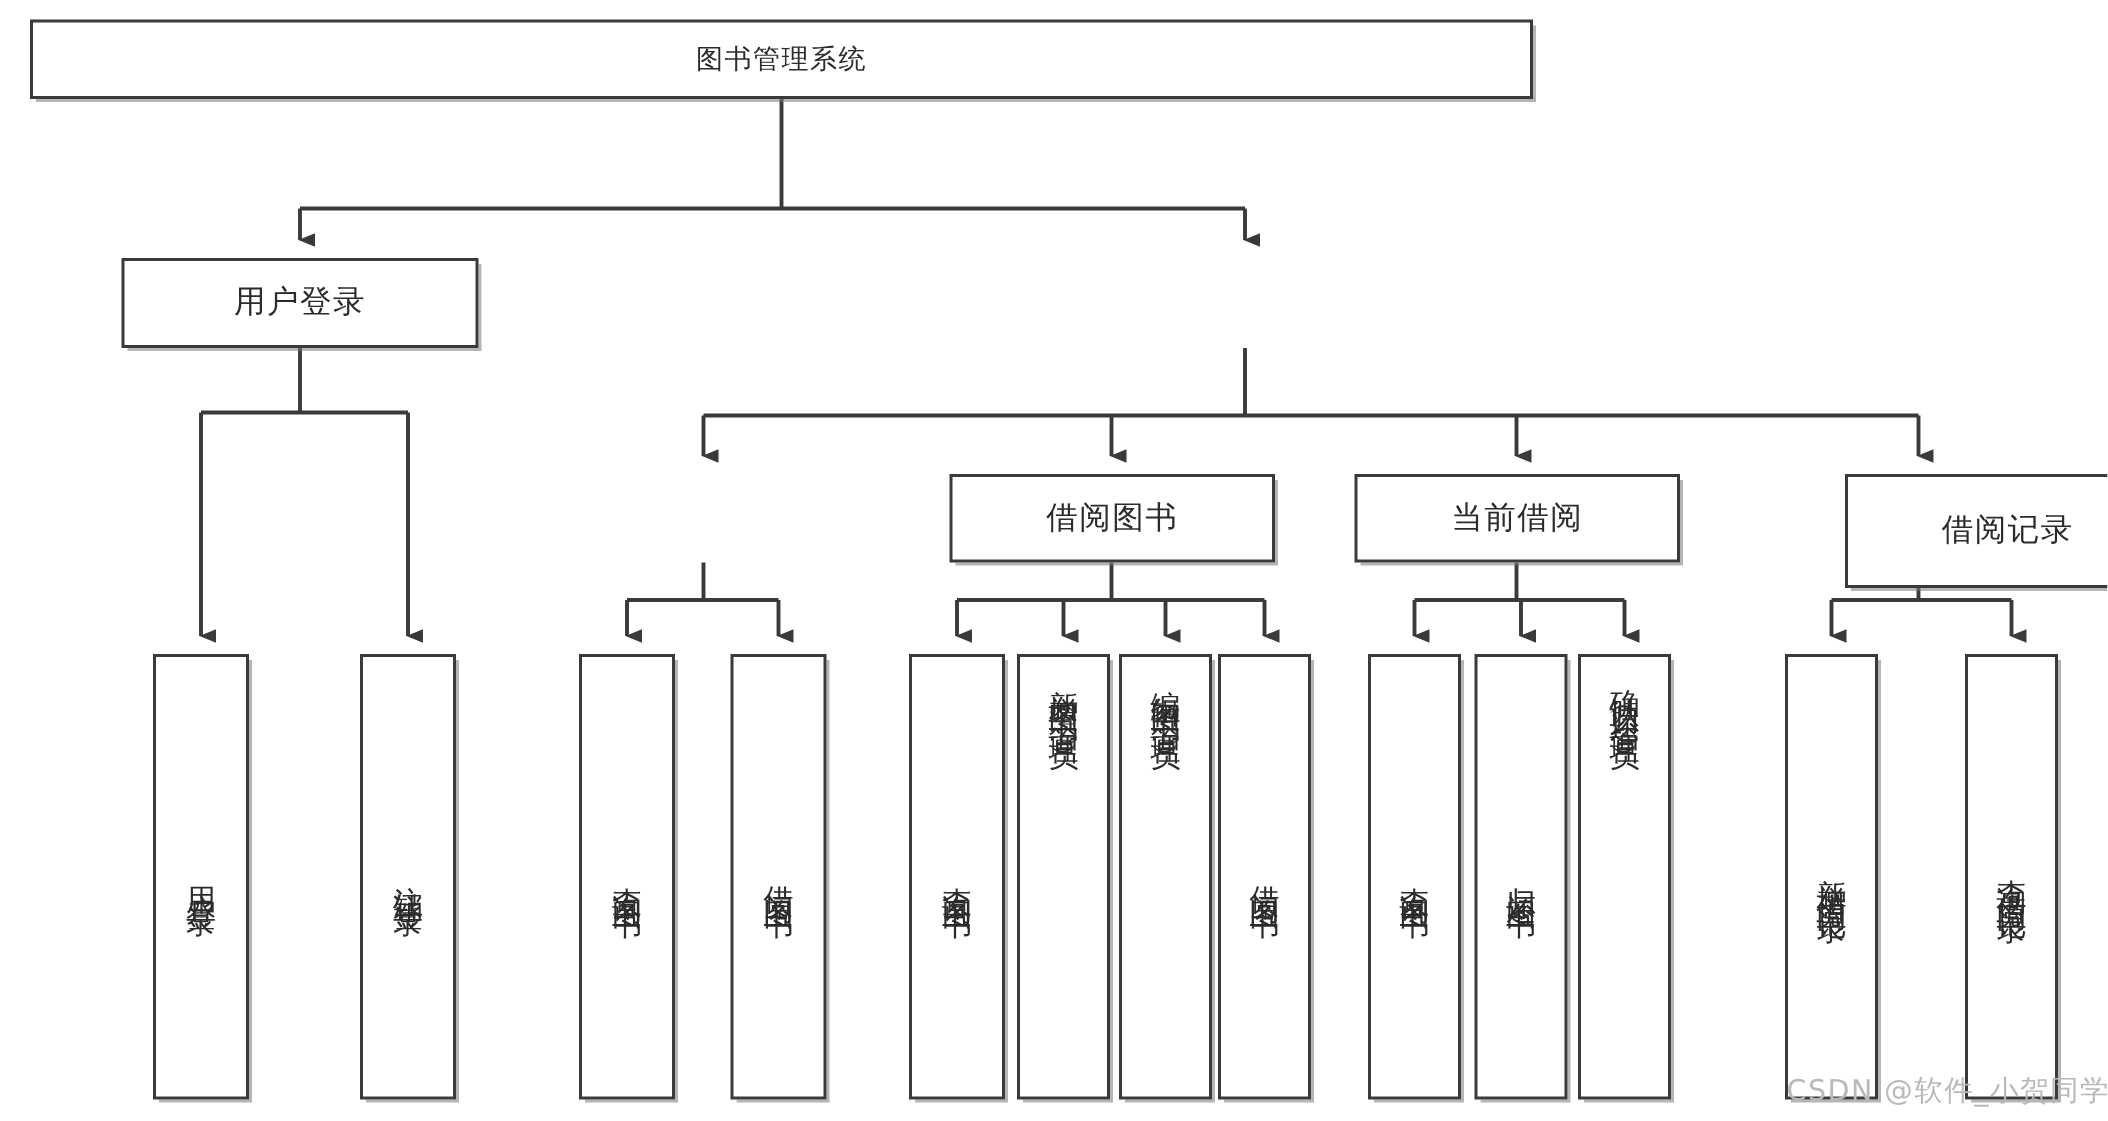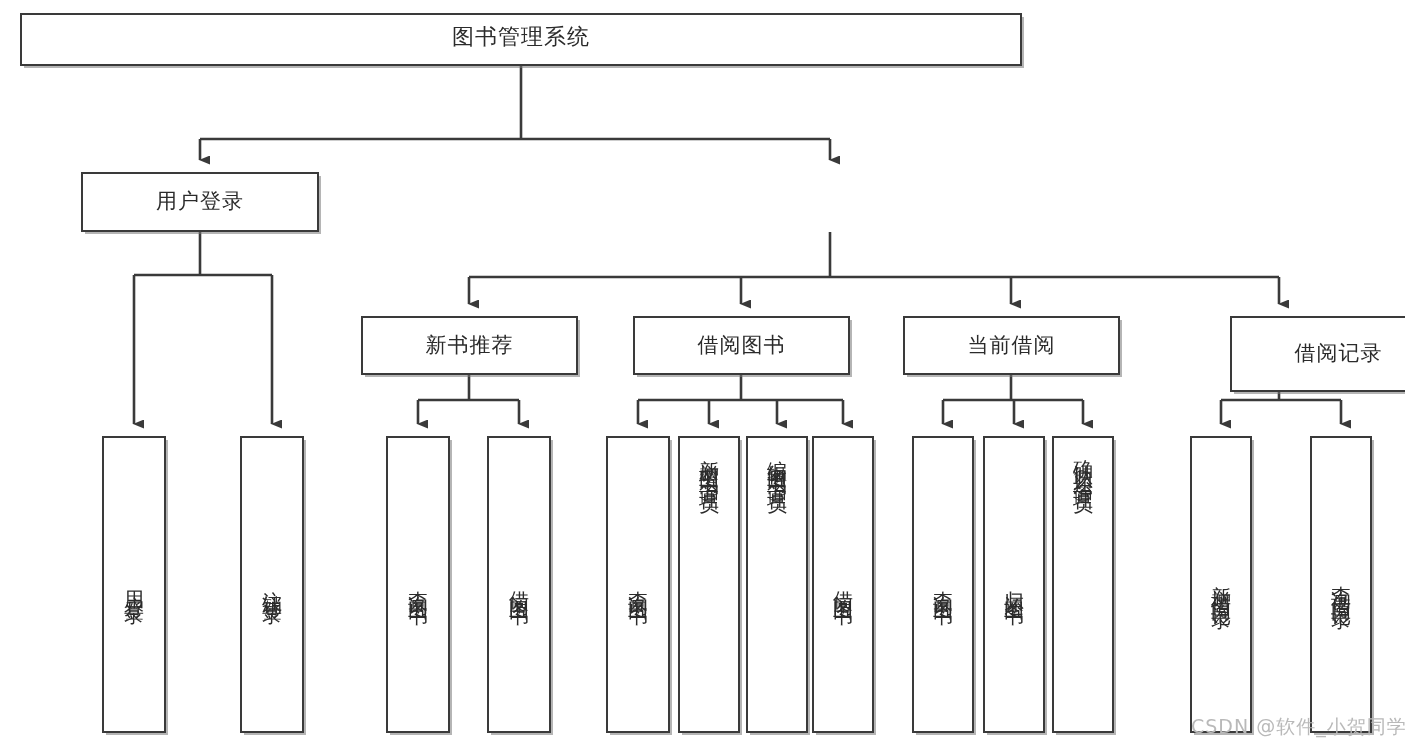--- a/index.html
+++ b/index.html
@@ -35,22 +35,21 @@
     align-items: center;
     justify-content: center;
     color: #2b2b2b;
   }
   .node.horiz {
     font-size: 21px;
     letter-spacing: 1px;
     line-height: 1.2;
   }
   .node.root {
-    font-size: 22px;
-    font-family: Liberation Mono, monospace;
+    font-size: 18px;
   }
   .node.leaf {
     font-size: 20px;
     align-items: center;
     justify-content: center;
   }
   .node.leaf .vtext {
     writing-mode: vertical-rl;
     text-orientation: upright;
     letter-spacing: 5px;
@@ -126,23 +125,20 @@
 
   <div class="node horiz root" style="left:20px; top:13px; width:1002px; height:53px;">
     <span>图书管理系统</span>
   </div>
 
   <div class="node horiz" style="left:81px; top:172px; width:238px; height:60px;">
     <span>用户登录</span>
   </div>
 
 
-  <div class="node horiz" style="left:361px; top:316px; width:217px; height:59px;">
-    <span>新书推荐</span>
-  </div>
 
   <div class="node horiz" style="left:633px; top:316px; width:217px; height:59px;">
     <span>借阅图书</span>
   </div>
 
   <div class="node horiz" style="left:903px; top:316px; width:217px; height:59px;">
     <span>当前借阅</span>
   </div>
 
   <div class="node horiz" style="left:1230px; top:316px; width:217px; height:76px;">

